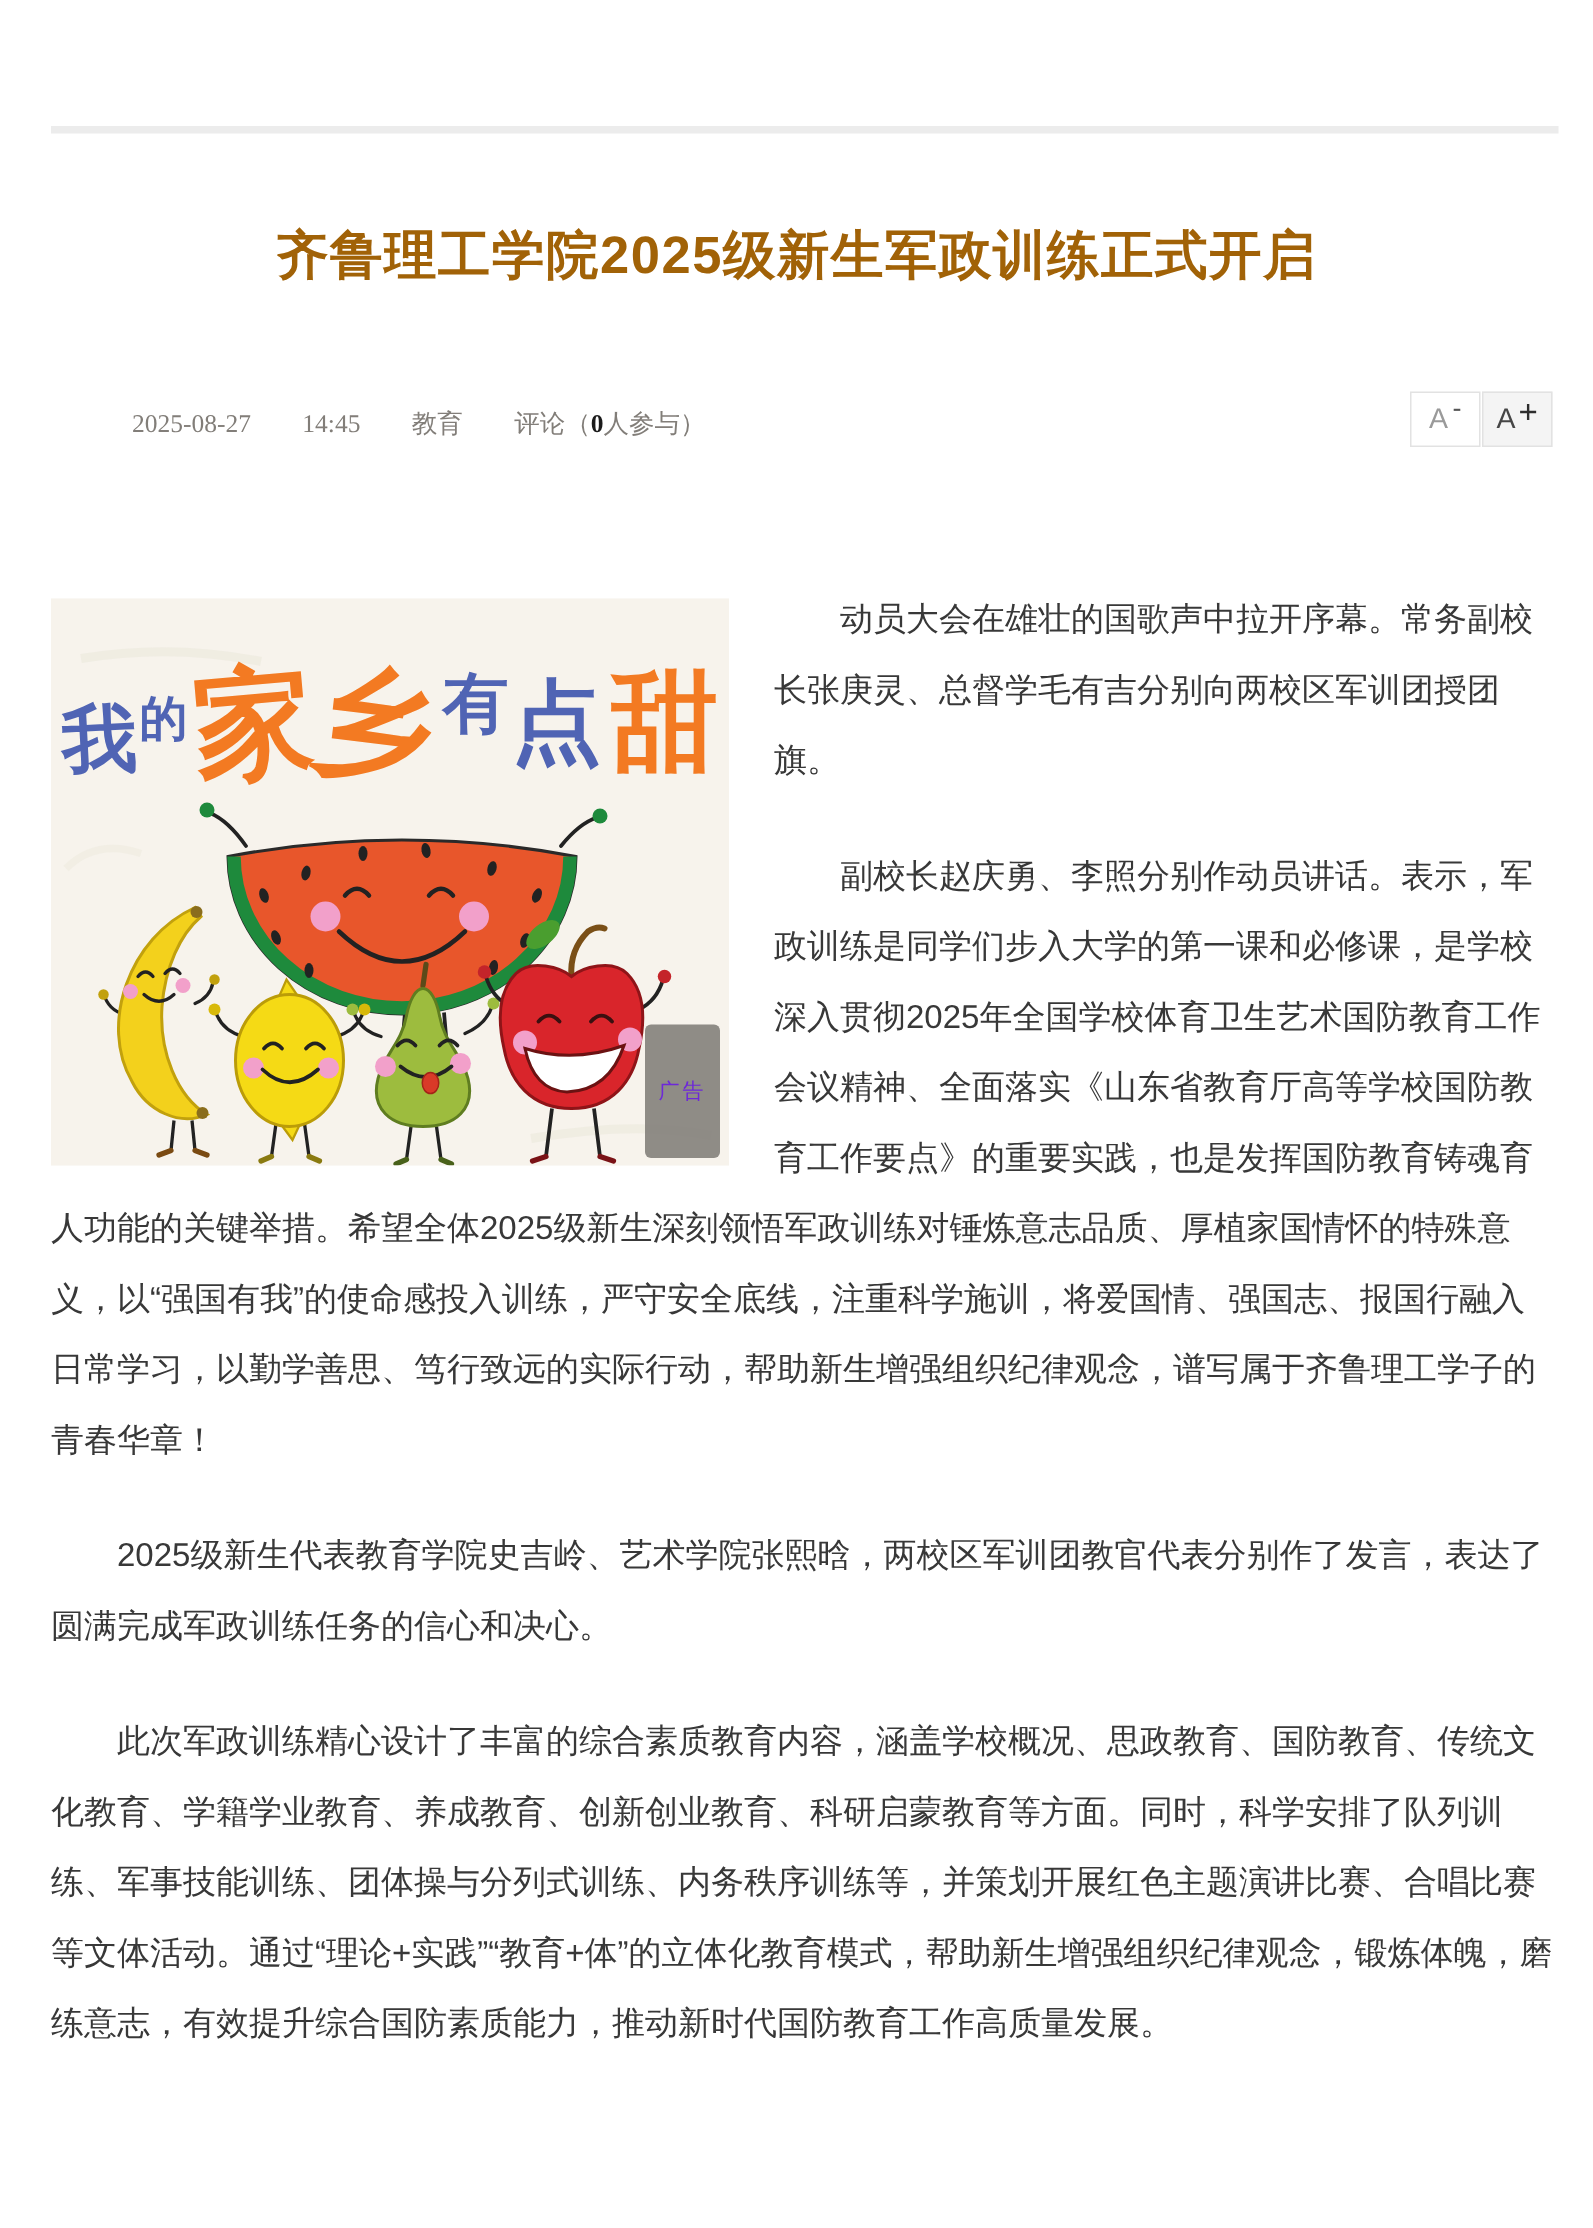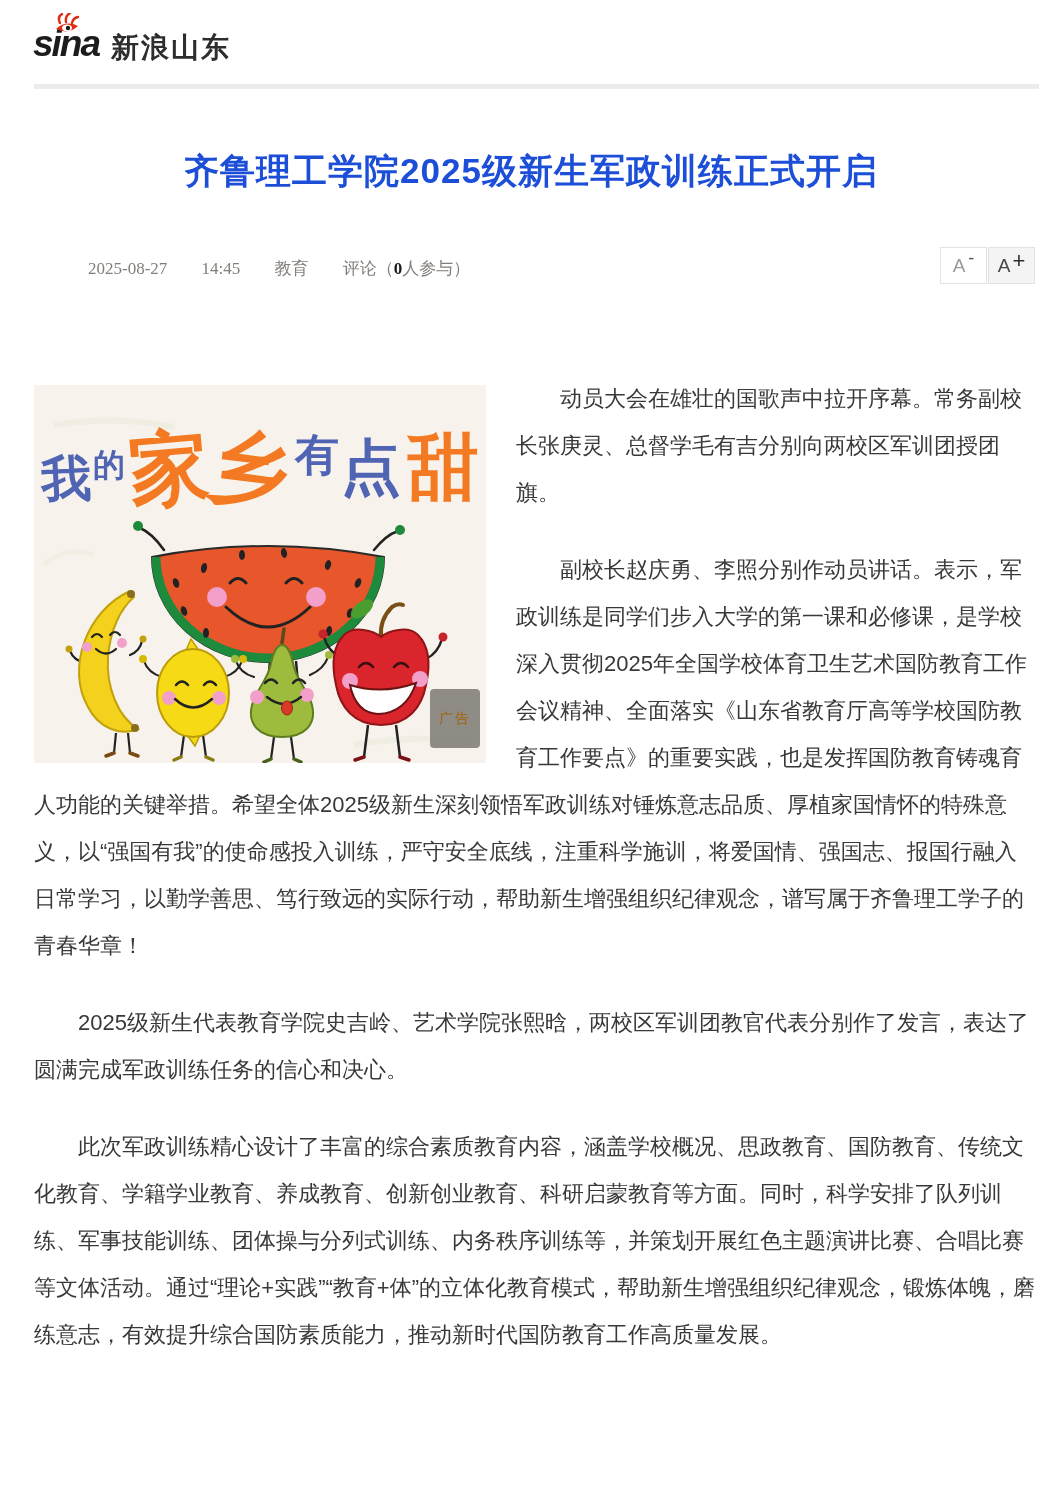--- a/index.html
+++ b/index.html
@@ -16,23 +16,23 @@
                  letter-spacing:2px; }
   .breadcrumb { margin-left:42px; font-family:"Liberation Serif",serif; font-size:19px;
                 padding-bottom:5px; white-space:nowrap; }
   .breadcrumb .crumb-link { color:#2b6da6; text-decoration:none; cursor:pointer; }
   .crumb-sep { color:#a9a9a9; margin:0 9px; font-size:16px; }
   .crumb-current { color:#6e6e6e; }
 
   .divider-bar { height:5px; background:#ececec; margin:22px 23px 0 34px; }
 
   
-  .article-title { text-align:center; font-size:35px; font-weight:bold; color:#1d4ed8;
+  .article-title { text-align:center; font-size:35px; font-weight:bold; color:#a16207;
                    margin:58px 60px 0; letter-spacing:1px; line-height:48px; }
-  .meta-row { position:relative; margin:52px 25px 0 88px; font-family:"Liberation Serif",serif;
+  .meta-row { position:relative; margin:66px 25px 0 88px; font-family:"Liberation Serif",serif;
               font-size:17px; color:#827e79; height:40px; }
   .meta-inner { padding-top:10px; }
   .meta-item { margin-right:30px; }
   .comment-count { font-weight:bold; color:#1b1b1b; }
   .font-controls { position:absolute; right:2px; top:0; display:flex; }
   .fc-btn { width:47px; height:37px; border:1px solid #e2e2e2; background:#ffffff;
             display:flex; align-items:center; justify-content:center; cursor:pointer;
             font-family:"Liberation Sans",sans-serif; }
   .fc-btn + .fc-btn { margin-left:1px; background:#f4f4f4; }
   .fc-a-small { font-size:19px; color:#9a9a9a; }
@@ -51,41 +51,27 @@
   .ad-headline { position:absolute; top:44px; left:0; width:100%; text-align:center;
                  font-weight:900; line-height:1; white-space:nowrap; }
   .hc { display:inline-block; font-weight:900; }
   .hc1 { color:#5064b4; font-size:50px; transform:rotate(-3deg); }
   .hc2 { color:#5064b4; font-size:32px; vertical-align:20px; margin-left:2px; }
   .hc3 { color:#f37a22; font-size:80px; transform:rotate(-5deg); margin-left:4px; }
   .hc4 { color:#f37a22; font-size:80px; transform:rotate(9deg); }
   .hc5 { color:#5064b4; font-size:44px; vertical-align:26px; margin-left:6px; }
   .hc6 { color:#5064b4; font-size:60px; vertical-align:8px; margin-left:2px; }
   .hc7 { color:#f37a22; font-size:72px; margin-left:6px; vertical-align:4px; }
-  .ad-badge { position:absolute; right:6px; bottom:15px; background:rgba(124,121,116,0.85);
-              color:#a16207; font-size:14px; padding:6px 9px; border-radius:4px; letter-spacing:2px; }
+  .ad-badge { position:absolute; right:6px; bottom:5px; background:rgba(124,121,116,0.85);
+              color:#6d28d9; font-size:14px; padding:21px 9px; border-radius:4px; letter-spacing:2px; }
 </style>
 </head>
 <body>
 
 <div class="site-header">
-  <div class="logo">
-    <span class="logo-word">
-      <span>sina</span>
-      <svg class="logo-eye" width="26" height="22" viewBox="0 0 26 22">
-        <path d="M6 10 Q3 4 8 1" stroke="#e02c12" stroke-width="2.4" fill="none" stroke-linecap="round"></path>
-        <path d="M12 9 Q11 3 16 0" stroke="#e02c12" stroke-width="2.4" fill="none" stroke-linecap="round"></path>
-        <path d="M18 10 Q19 5 24 4" stroke="#e02c12" stroke-width="2.4" fill="none" stroke-linecap="round"></path>
-        <path d="M2 16 Q12 7 24 13 Q15 22 2 16 Z" fill="#e02c12"></path>
-        <ellipse cx="13" cy="15" rx="5" ry="3.4" fill="#ffffff"></ellipse>
-        <circle cx="14" cy="15" r="2.2" fill="#1a1a1a"></circle>
-      </svg>
-    </span>
-    <span class="logo-region">新浪山东</span>
-  </div>
 </div>
 
 <div class="divider-bar"></div>
 
 <h1 class="article-title">齐鲁理工学院2025级新生军政训练正式开启</h1>
 
 <div class="meta-row">
   <div class="meta-inner">
     <span class="meta-item">2025-08-27</span>
     <span class="meta-item">14:45</span>

